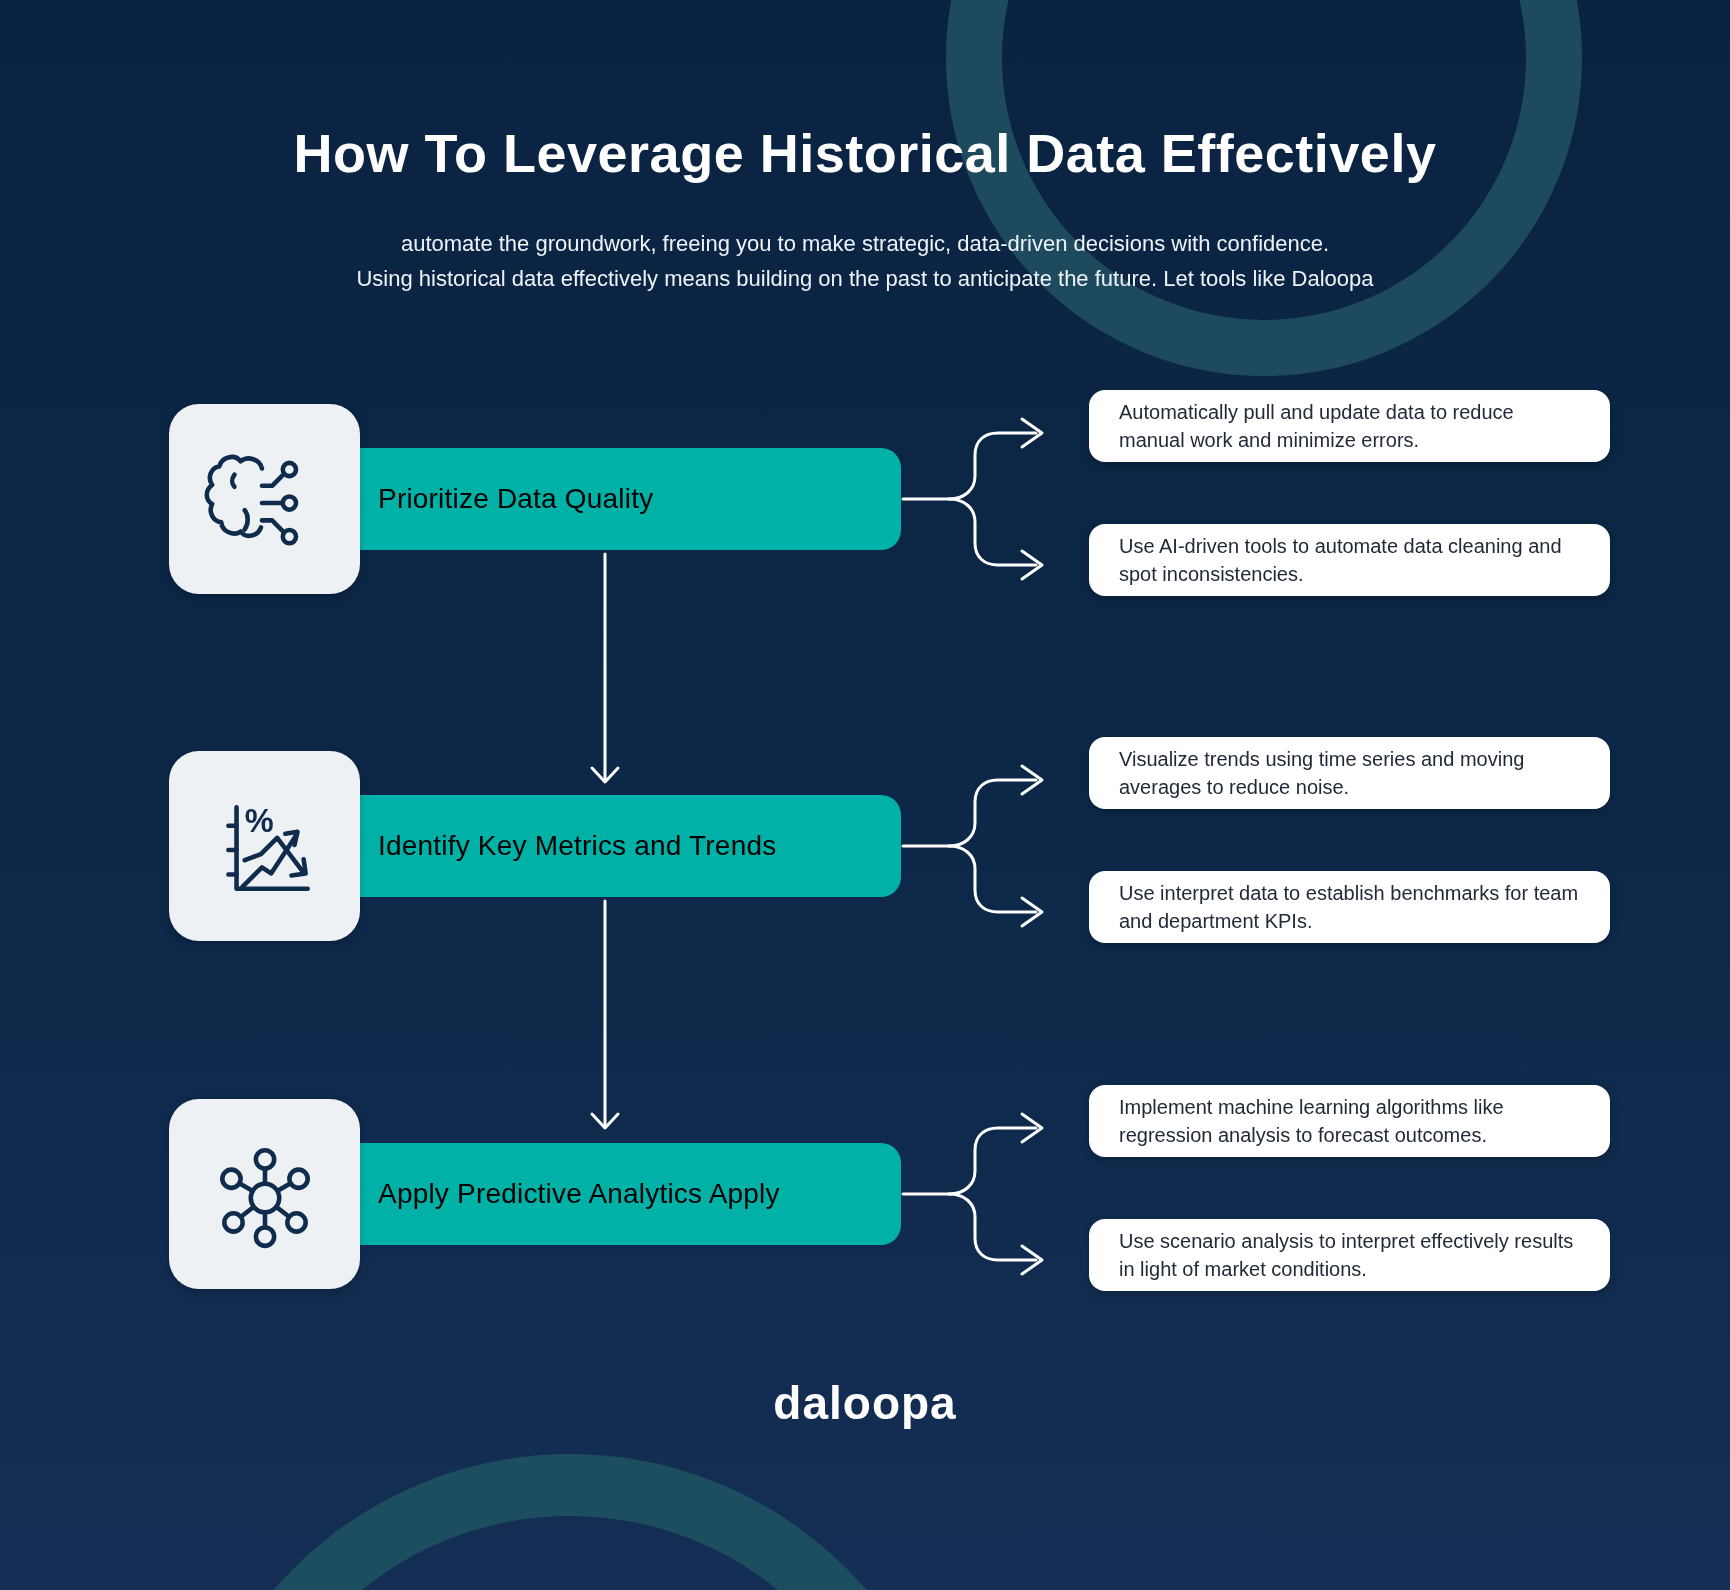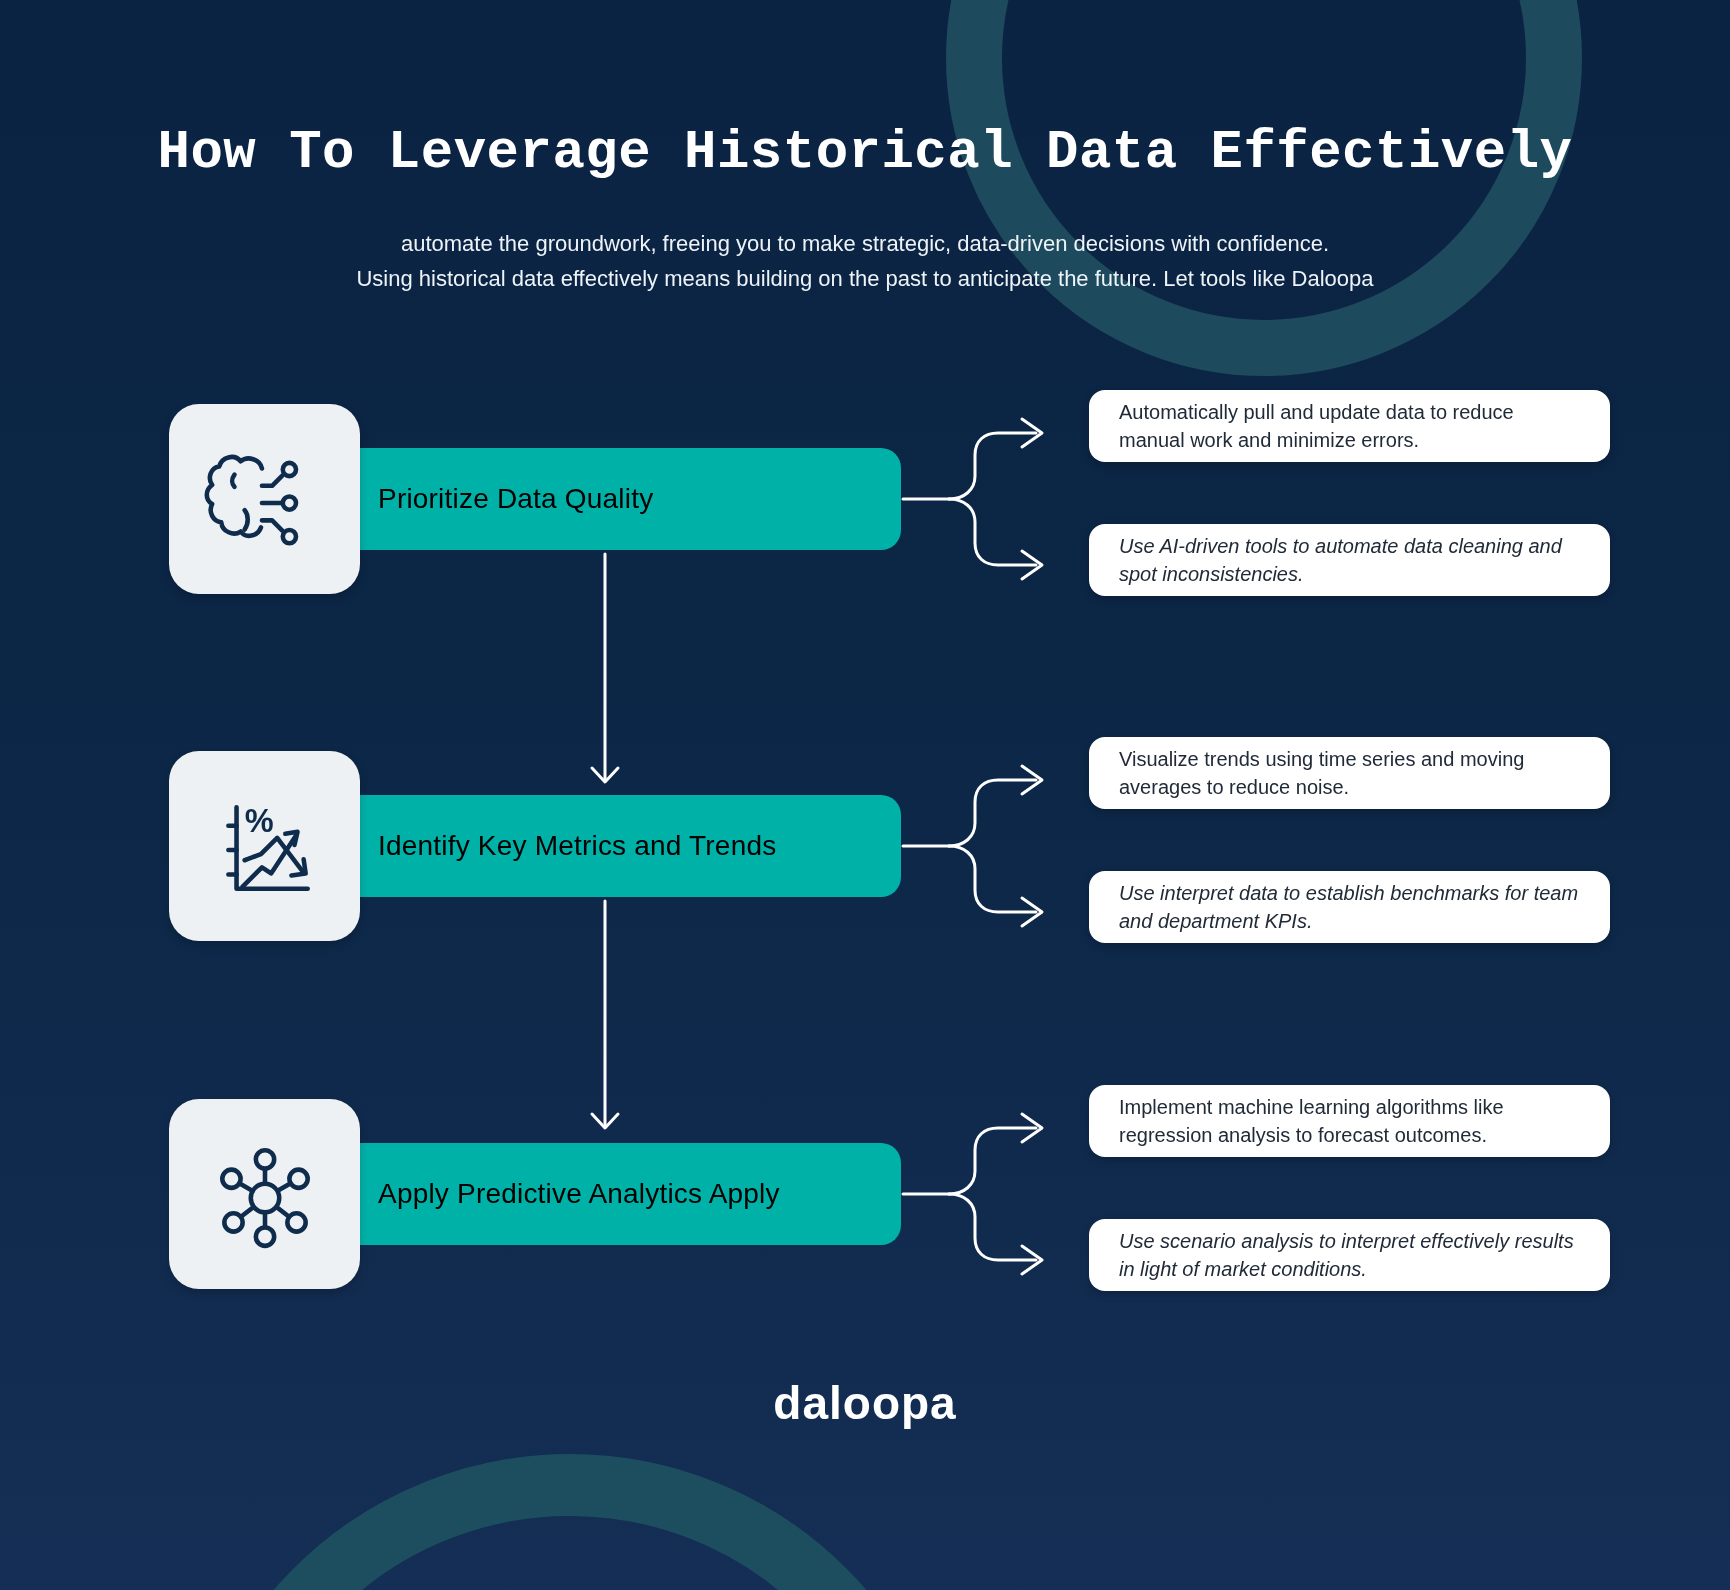--- a/index.html
+++ b/index.html
@@ -7,21 +7,21 @@
     position:relative;
     width:1730px;height:1590px;
     overflow:hidden;
     background:linear-gradient(180deg,#0b2342 0%,#0c2747 50%,#152e55 100%);
     font-family:"Liberation Sans", sans-serif;
   }
   .decor{position:absolute;left:0;top:0;width:1730px;height:1590px;pointer-events:none;}
   .title{
     position:absolute;left:0;top:122px;width:100%;
     text-align:center;color:#ffffff;
-    font-size:54px;font-weight:700;letter-spacing:.5px;font-family:Liberation Mono, monospace;
+    font-size:54px;font-weight:700;letter-spacing:.5px;
   }
   .subtitle{
     position:absolute;left:0;top:226px;width:100%;
     text-align:center;color:#eef3f8;
     font-size:22px;font-weight:500;line-height:1.6;
   }
   .row{position:absolute;left:0;width:100%;height:0;}
   .tile{
     position:absolute;left:169px;top:-95px;width:191px;height:190px;
     background:#EDF1F4;border-radius:30px;z-index:3;
@@ -39,21 +39,21 @@
     color:#000000;font-size:28px;font-weight:500;letter-spacing:.2px;
   }
   .callout{
     position:absolute;left:1089px;width:521px;height:72px;
     background:#ffffff;border-radius:16px;z-index:2;
     display:flex;align-items:center;
     padding:0 30px;box-sizing:border-box;
     box-shadow:0 3px 8px rgba(0,0,0,.22);
   }
   .callout.a{top:-109px;}
-  .callout.b{top:25px;font-style:italic;}
+  .callout.b{top:25px;}
   .callout p{
     margin:0;color:#212B38;font-size:20px;font-weight:500;line-height:1.42;
   }
   .logo{
     position:absolute;left:0;top:1376px;width:100%;
     text-align:center;color:#ffffff;
     font-size:46px;font-weight:600;letter-spacing:1px;
   }
   .connectors{position:absolute;left:0;top:0;width:1730px;height:1590px;z-index:1;pointer-events:none;}
   .connectors path{fill:none;stroke:#ffffff;stroke-width:3;stroke-linecap:round;stroke-linejoin:round;}

